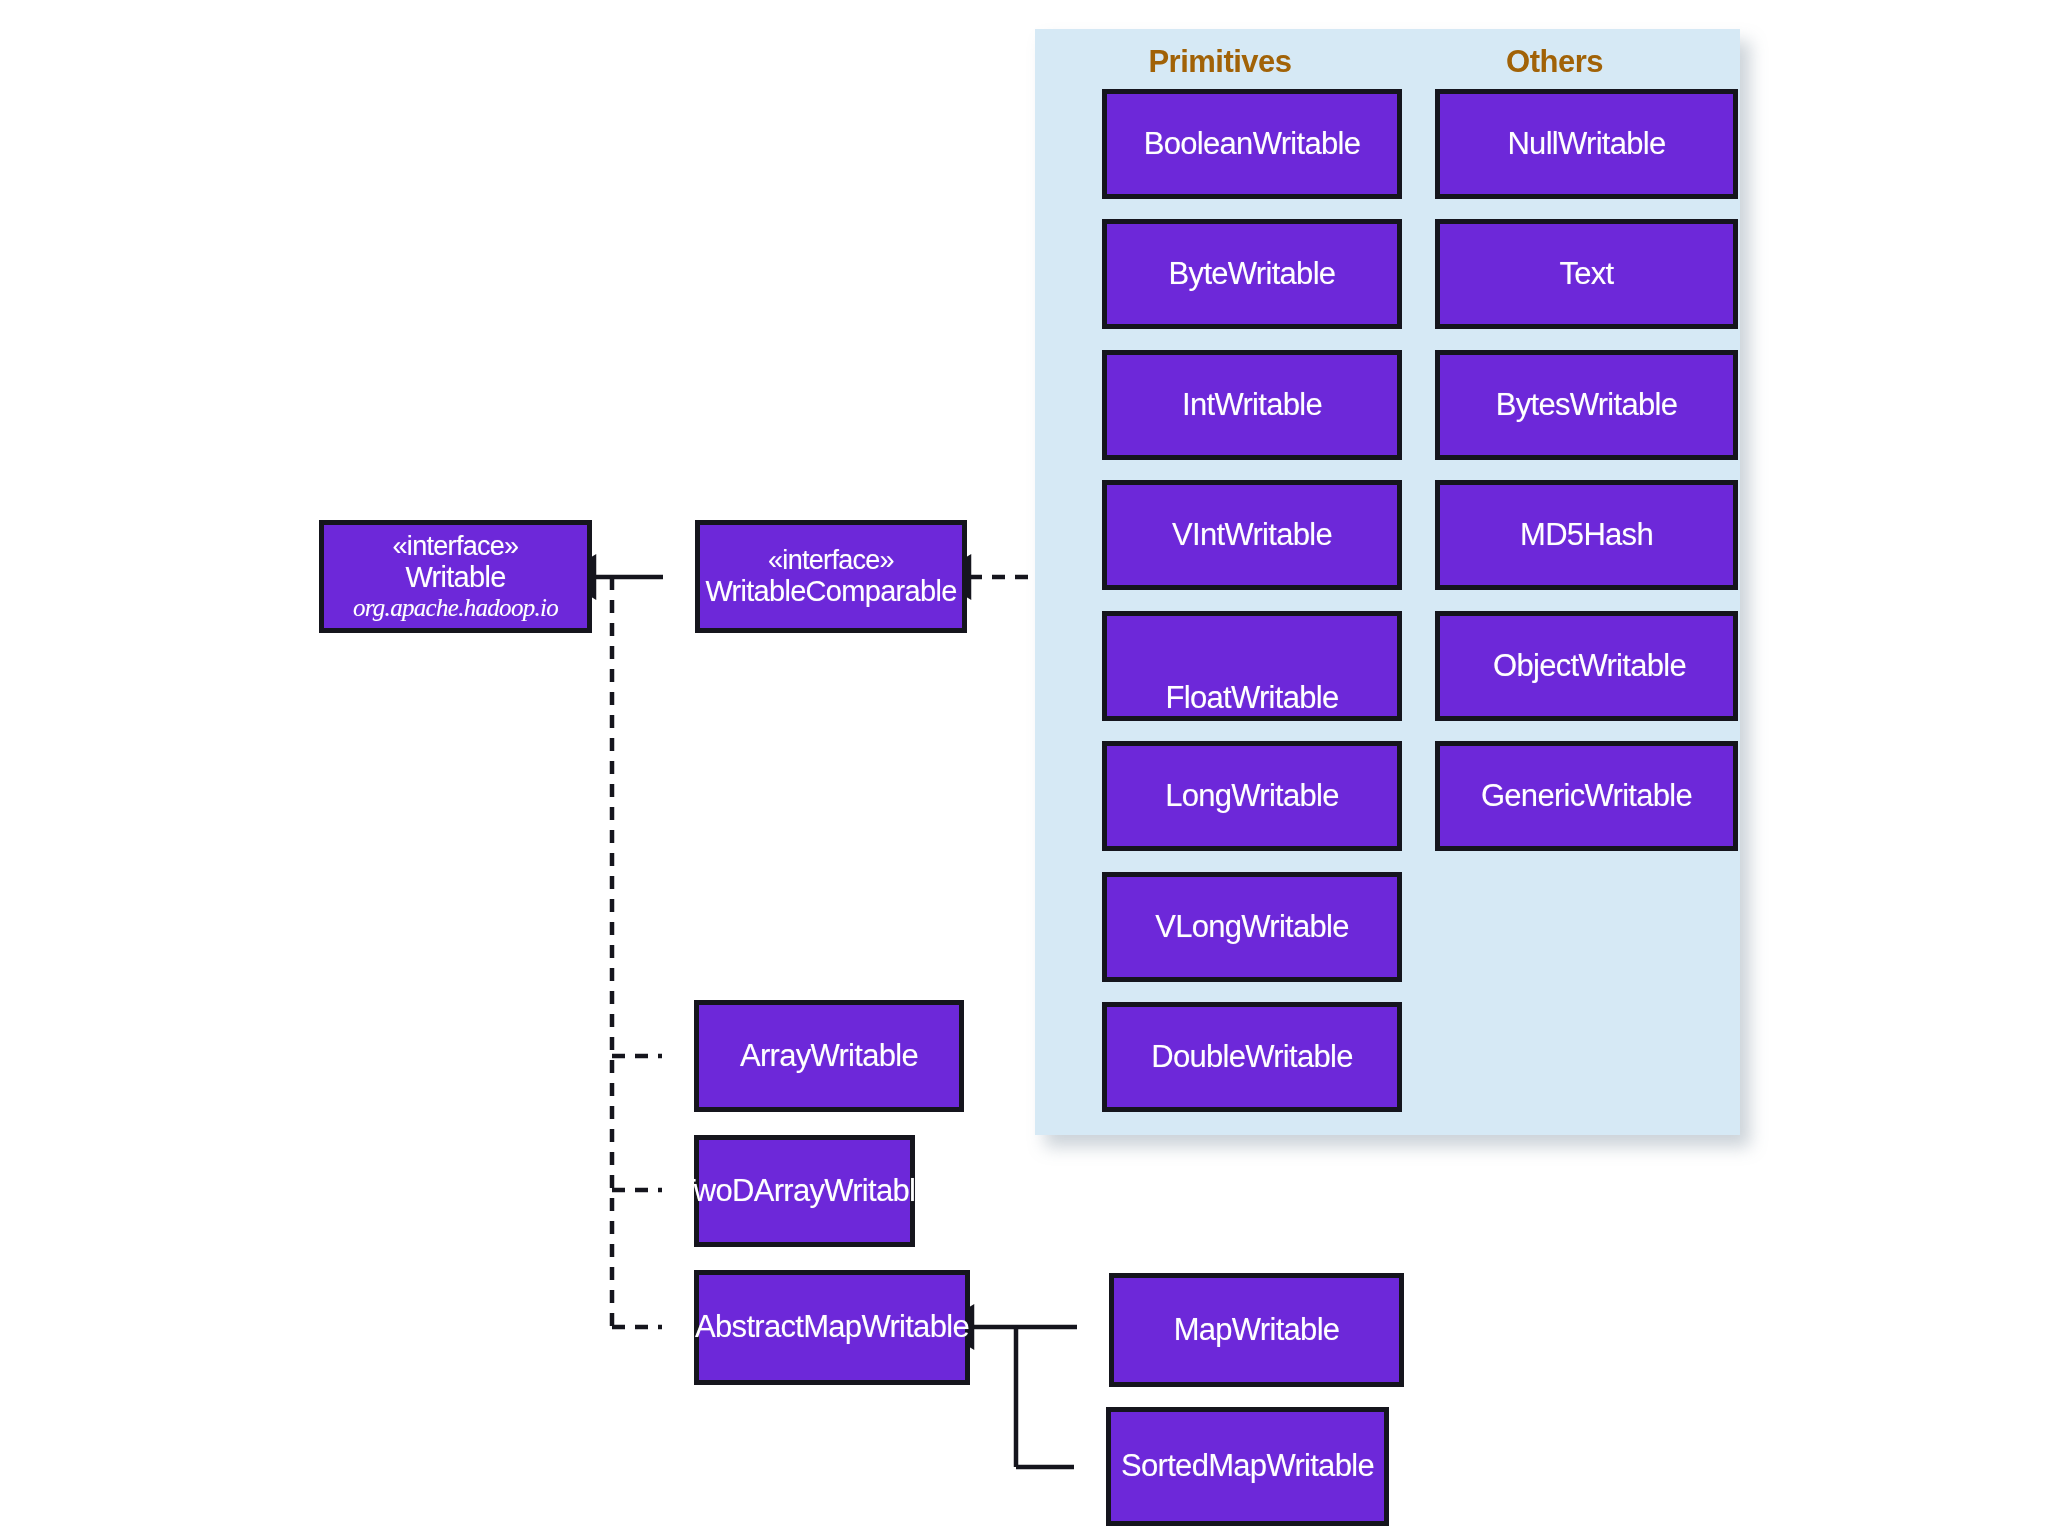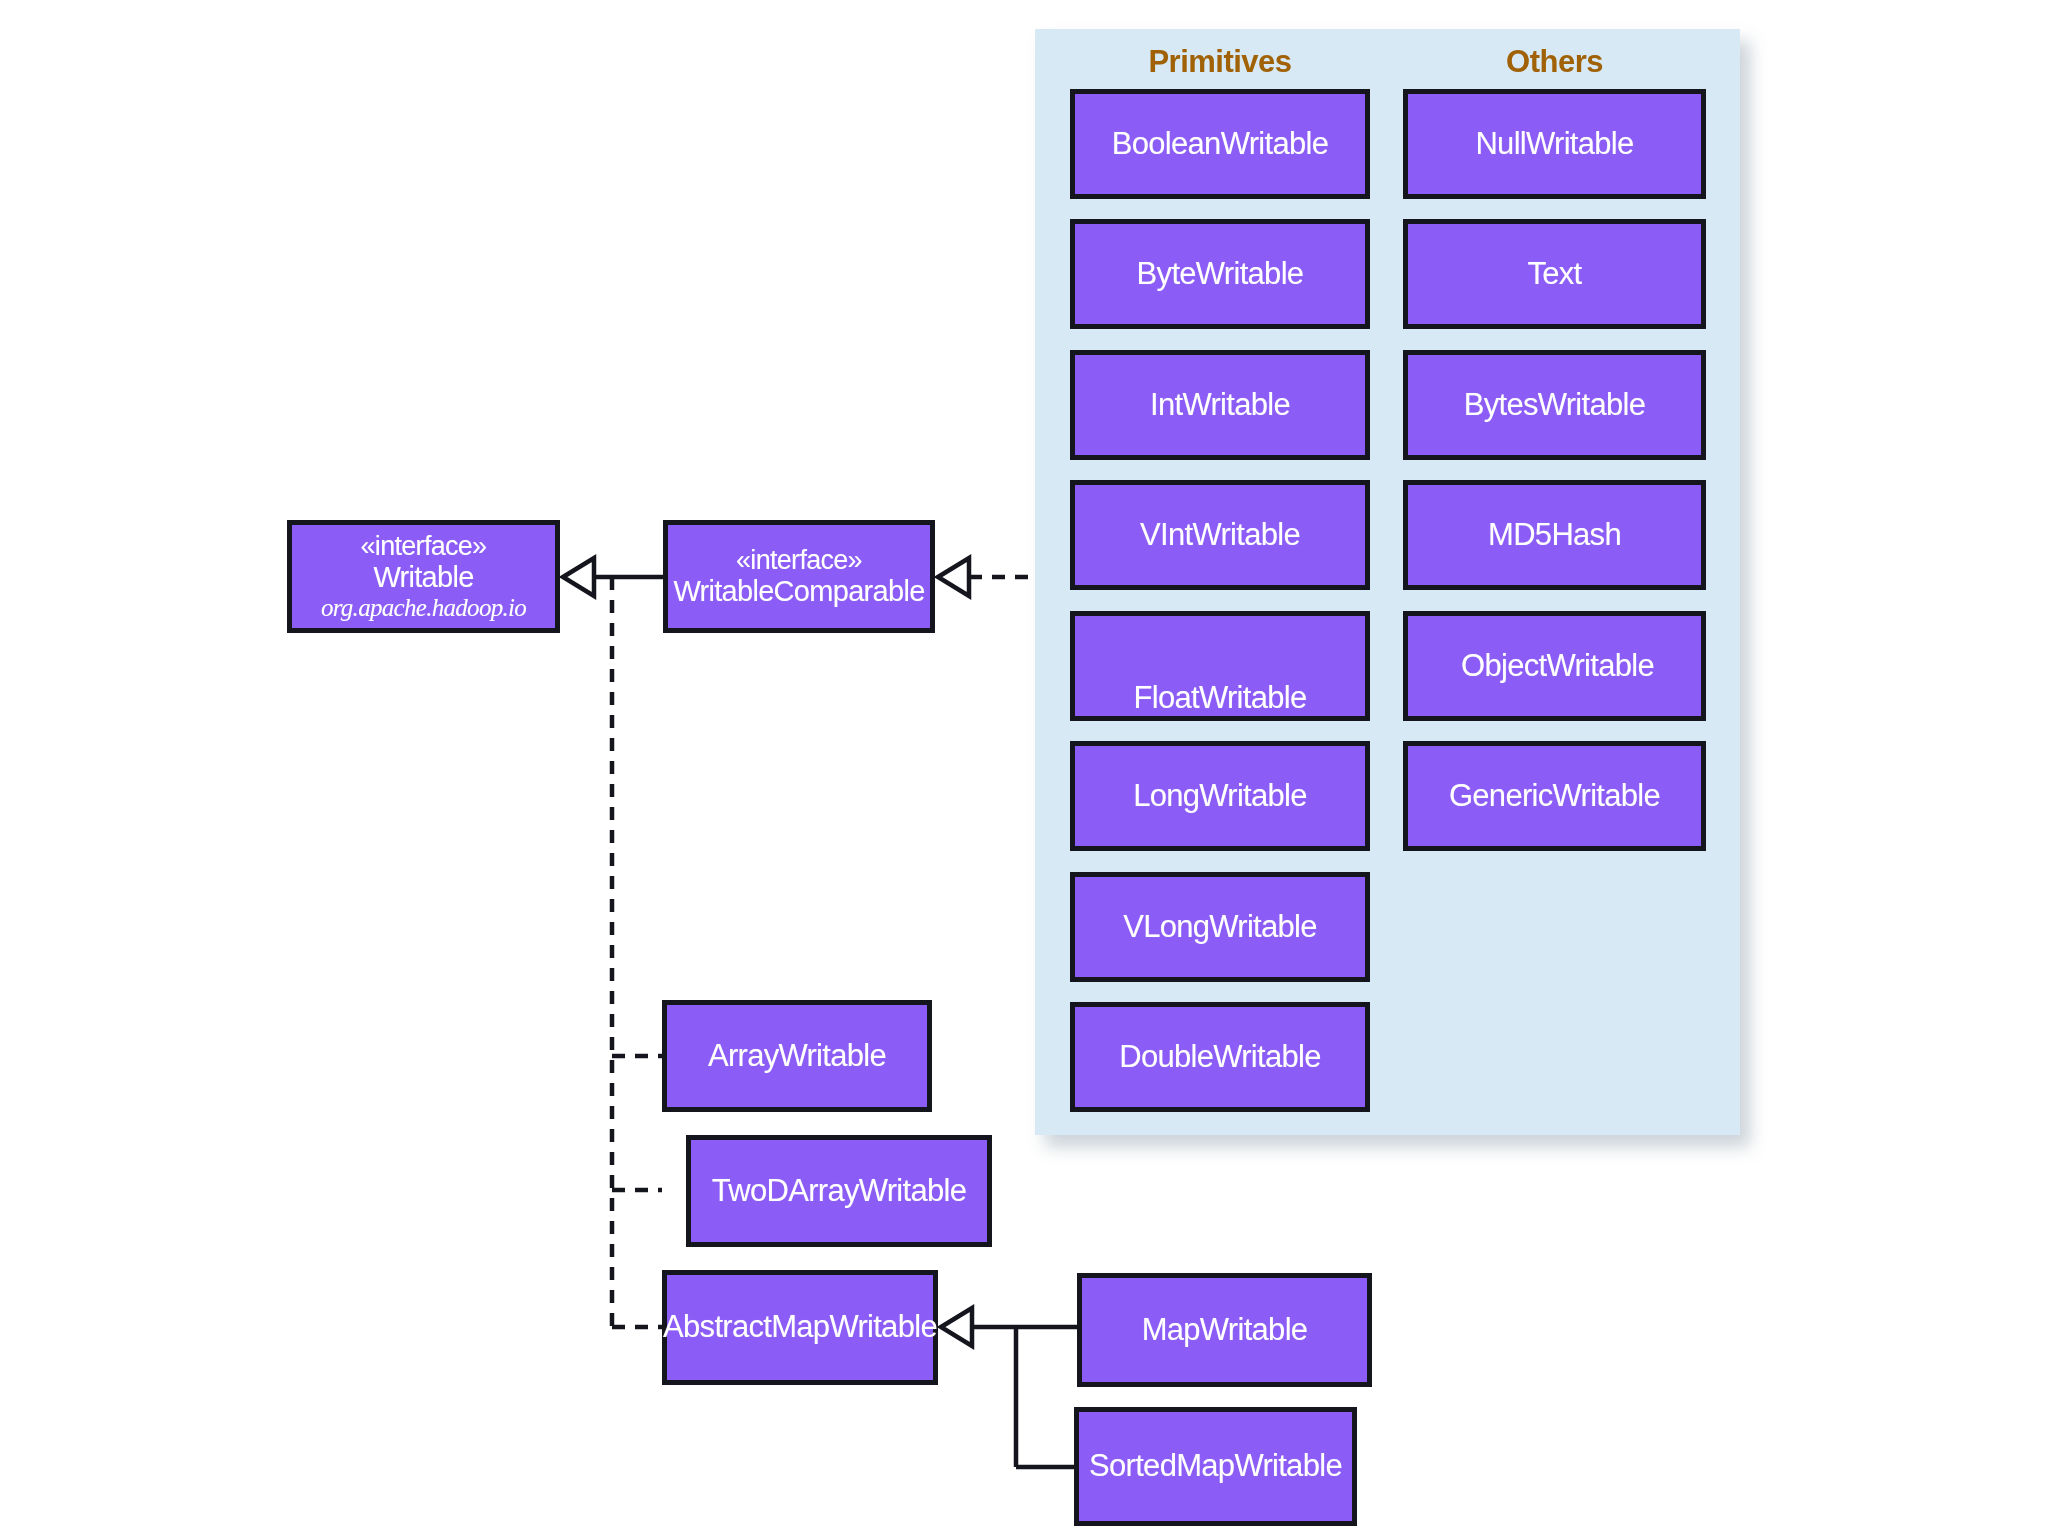--- a/index.html
+++ b/index.html
@@ -30,33 +30,34 @@
     font-weight: bold;
     font-size: 31px;
     color: #a16207;
     letter-spacing: -0.5px;
   }
   #hdr-primitives { left: 1070px; top: 44px; width: 300px; }
   #hdr-others     { left: 1403px; top: 44px; width: 303px; }
 
   .cbox {
     position: absolute;
-    background: #8b5cf6;
+    background: #6d28d9;
     border: 5px solid #15151d;
     box-sizing: border-box;
     display: flex;
     align-items: center;
     justify-content: center;
     flex-direction: column;
     color: #ffffff;
     font-size: 31px;
     letter-spacing: -0.7px;
     text-align: center;
     line-height: 1.12;
     text-shadow: 0 0 1px rgba(255,255,255,0.35);
+    margin-left: 32px;
   }
   .prim { left: 1070px; width: 300px; height: 110px; }
   .oth  { left: 1403px; width: 303px; height: 110px; }
 
   .iface-line   { font-size: 27px; }
   .iface-name   { font-size: 29px; }
   .iface-pkg    { font-size: 25px; font-style: italic; font-family: "Liberation Serif", serif; }
 
   svg.wires {
     position: absolute;
@@ -105,21 +106,21 @@
   </div>
 
   <div class="cbox" style="left:663px; top:520px; width:272px; height:113px;">
     <span class="iface-line">«interface»</span>
     <span class="iface-name">WritableComparable</span>
   </div>
 
   <div class="cbox" style="left:662px; top:1000px; width:270px; height:112px;">
     <span>ArrayWritable</span>
   </div>
-  <div class="cbox" style="left:686px; top:1135px; width:306px; height:112px;">
+  <div class="cbox" style="left:662px; top:1135px; width:221px; height:112px;">
     <span>TwoDArrayWritable</span>
   </div>
   <div class="cbox" style="left:662px; top:1270px; width:276px; height:115px;">
     <span>AbstractMapWritable</span>
   </div>
   <div class="cbox" style="left:1077px; top:1273px; width:295px; height:114px;">
     <span>MapWritable</span>
   </div>
   <div class="cbox" style="left:1074px; top:1407px; width:283px; height:119px;">
     <span>SortedMapWritable</span>

